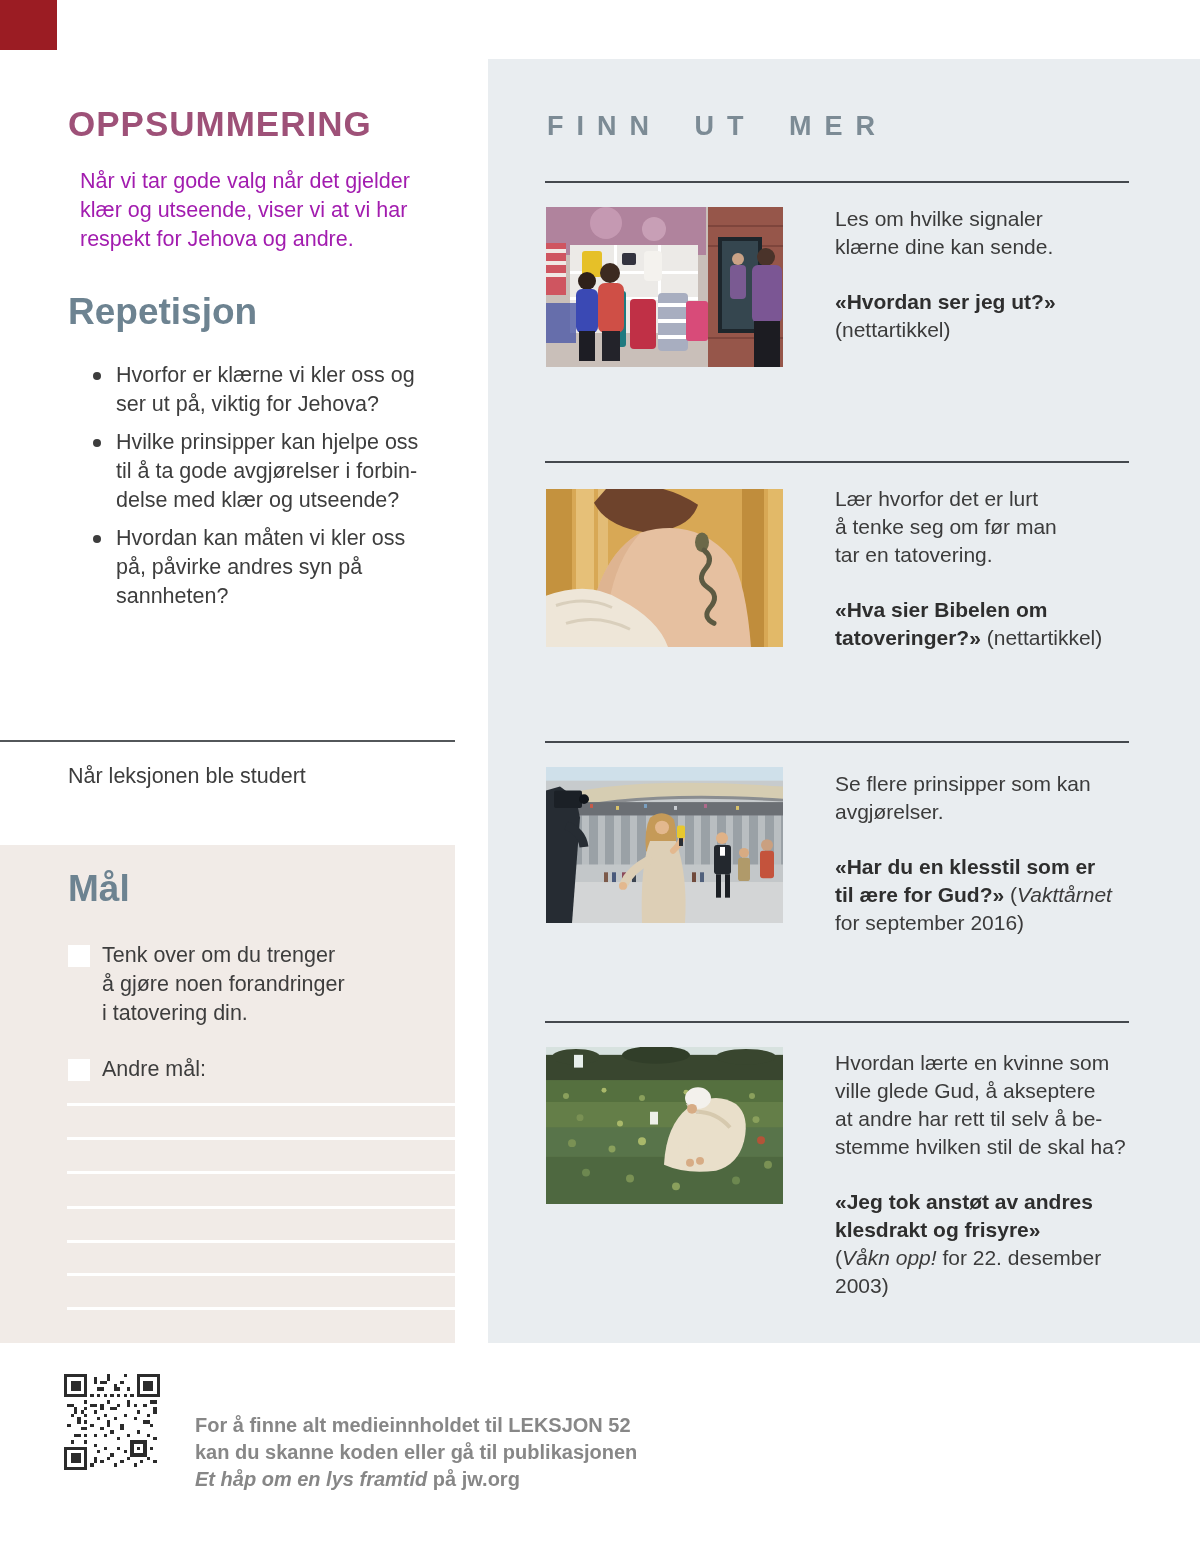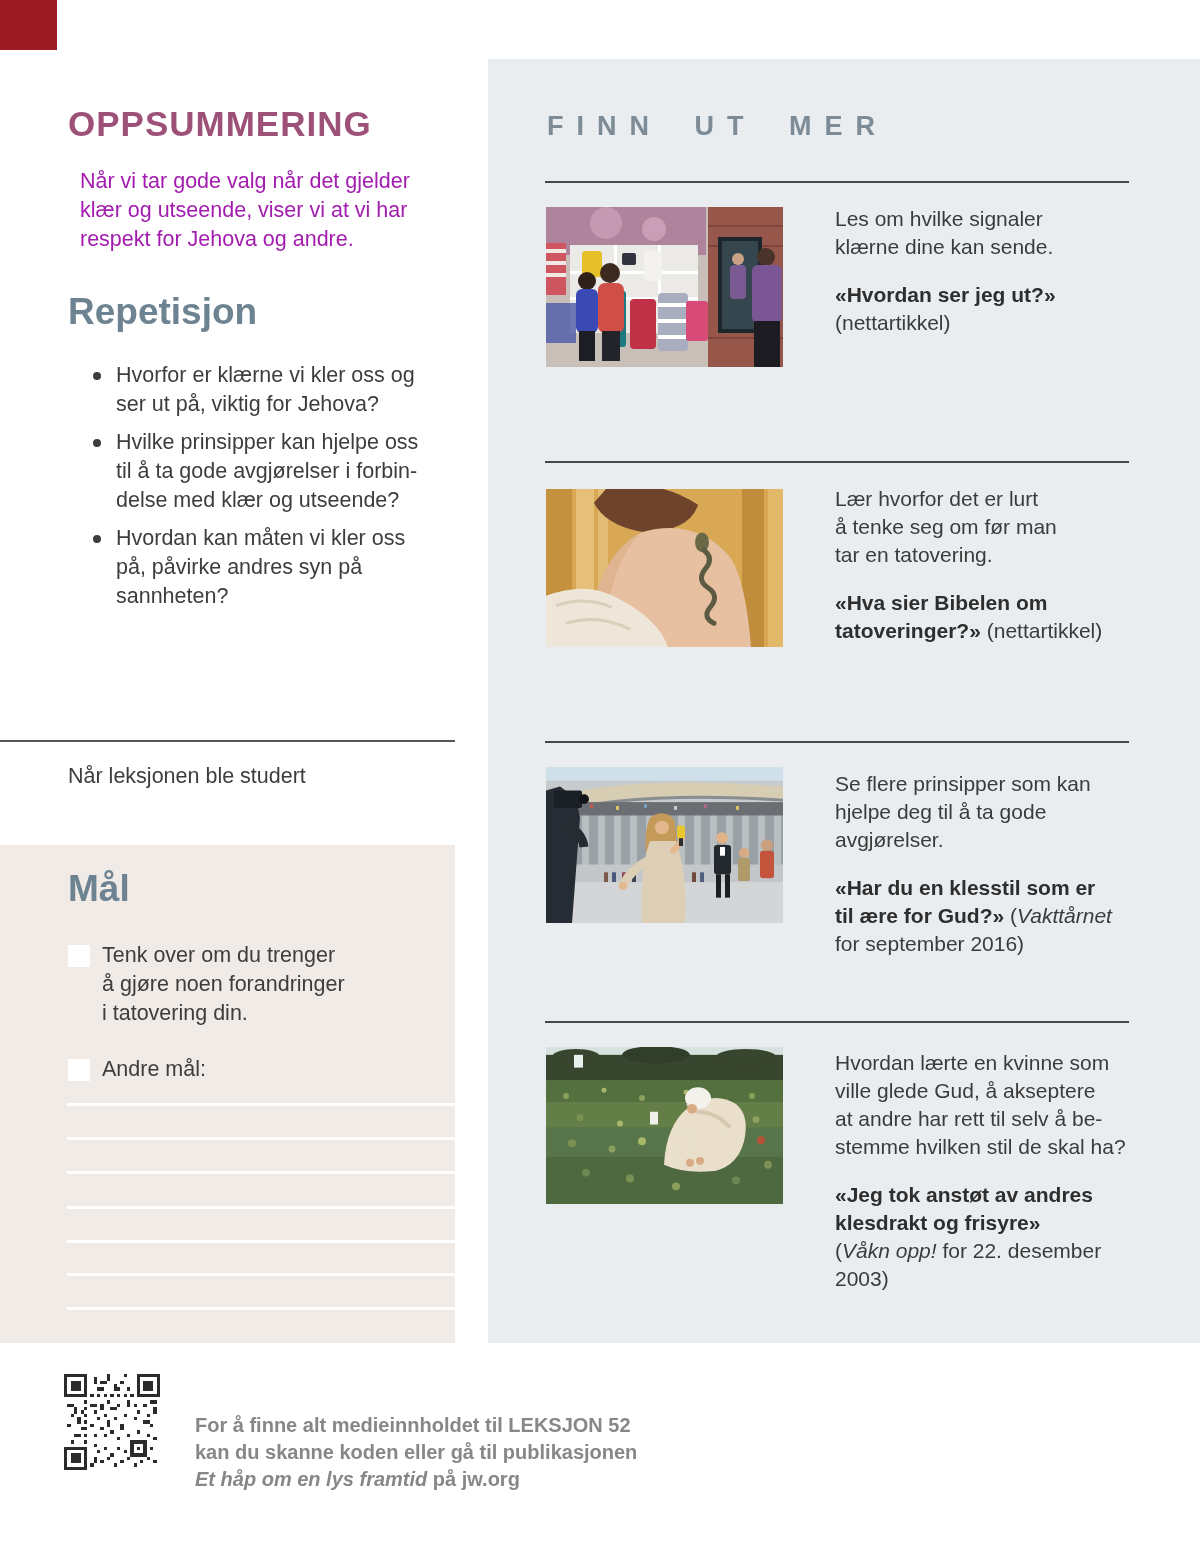--- a/index.html
+++ b/index.html
@@ -24,21 +24,21 @@
   #goal1-text{left:102px;top:941px;font-size:21.5px;line-height:29px;color:#3d3d3d;}
   #goal2-text{left:102px;top:1055px;font-size:21.5px;line-height:29px;color:#3d3d3d;}
   .write-line{left:67px;width:388px;height:3px;background:#ffffff;}
   
   #panel{left:488px;top:59px;width:712px;height:1284px;background:#e9edf0;}
   #finn-heading{left:547px;top:112px;font-size:27px;font-weight:700;color:#7c8b95;letter-spacing:13px;word-spacing:12px;line-height:1.1;}
   .divider{left:545px;width:584px;height:2px;background:#45494e;}
   .photo{left:546px;width:237px;overflow:hidden;}
   .photo svg{display:block;width:100%;height:100%;}
   .item-text{left:835px;width:320px;color:#3b3b3b;font-size:21px;line-height:28px;}
-  .item-text .quote{margin-top:20px;font-weight:700;color:#2e2e2e;}
+  .item-text .quote{margin-top:27px;font-weight:700;color:#2e2e2e;}
   .item-text .plain{font-weight:400;color:#3b3b3b;}
   .it{font-style:italic;}
   
   #qr{left:64px;top:1374px;width:96px;height:96px;}
   #qr svg{display:block;width:100%;height:100%;}
   #footer-text{left:195px;top:1412px;font-size:20px;line-height:27px;color:#878787;font-weight:700;}
   #footer-text .it{font-weight:700;}
 </style>
 </head>
 <body>
@@ -244,21 +244,20 @@
       <rect x="179" y="110" width="5" height="24" fill="#1b1f24"></rect>
     <circle cx="198" cy="88" r="5" fill="#d8ab82"></circle>
     <rect x="192" y="93" width="12" height="24" rx="3" fill="#b09a6a"></rect>
     <circle cx="221" cy="80" r="6" fill="#caa080"></circle>
     <rect x="214" y="86" width="14" height="28" rx="3" fill="#c4533c"></rect>
   </svg>
 </div>
 <div class="abs item-text" style="top:770px">
   <div>
     <div>Se flere prinsipper som kan</div>
-    <div>hjelpe deg til å ta gode</div>
     <div>avgjørelser.</div>
   </div>
   <div class="quote">
     <div>«Har du en klesstil som er</div>
     <div><span>til ære for Gud?»</span><span class="plain"> (</span><span class="plain it">Vakttårnet</span></div>
     <div class="plain">for september 2016)</div>
   </div>
 </div>
 
 <div class="abs photo" style="top:1047px;height:157px">

